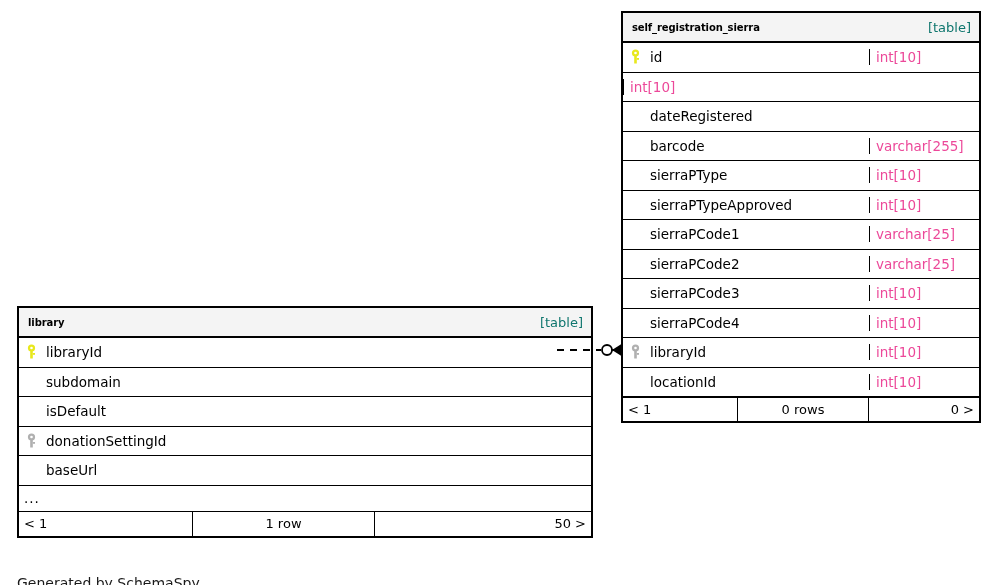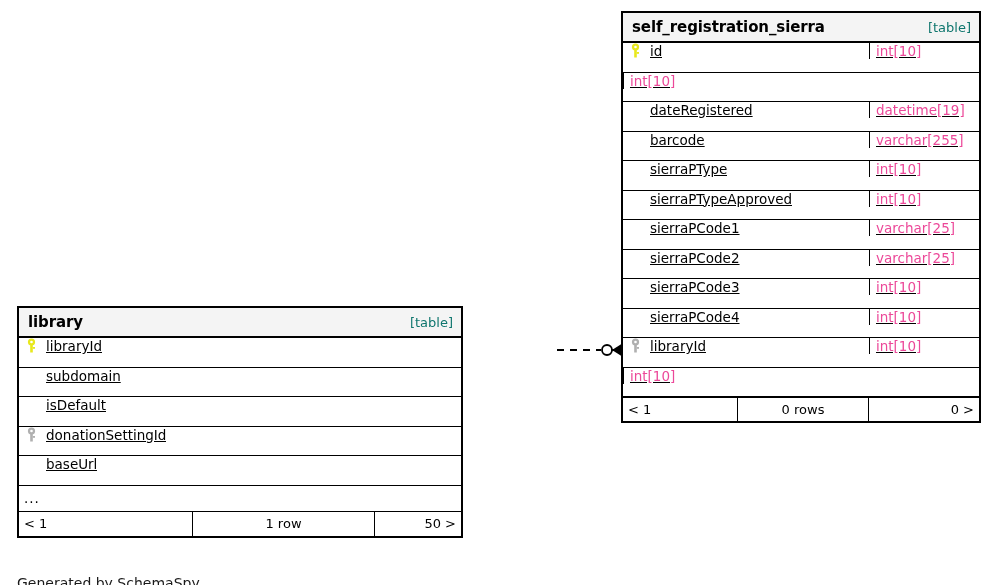--- a/index.html
+++ b/index.html
@@ -29,38 +29,37 @@
     display: flex;
     align-items: center;
     justify-content: space-between;
     background: #f4f4f4;
     border-bottom: 2px solid #000000;
     height: 30px;
     padding: 0 8px 0 9px;
   }
   .entity-title {
     font-weight: bold;
-    font-size: 15px;
+    font-size: 10px;
     color: #000000;
     letter-spacing: -0.1px;
     white-space: nowrap;
   }
   .entity-kind {
     font-size: 13px;
     color: #0f766e;
     white-space: nowrap;
   }
 
   
   .col-row {
     display: flex;
-    align-items: flex-start;
+    align-items: center;
     height: 29.5px;
     border-bottom: 1.6px solid #000000;
-    text-decoration: underline;
   }
   .col-row:last-of-type { border-bottom: none; }
   .col-name {
     display: flex;
     align-items: center;
     flex: 1 1 auto;
     padding-left: 7px;
     min-width: 0;
   }
   .col-label {
@@ -140,21 +139,21 @@
     color: #1a1a1a;
     white-space: nowrap;
     margin-top: 20px;
   }
 </style>
 </head>
 <body>
 
 <div id="canvas">
 
-  <div class="entity" id="entity-library" style="left:17px; top:306px; width:446px;">
+  <div class="entity" id="entity-library" style="left:17px; top:306px; width:576px;">
 
     <div class="entity-header">
       <span class="entity-title">library</span>
       <span class="entity-kind">[table]</span>
     </div>
 
     <div class="col-row">
       <div class="col-name">
         <span class="keyslot">
           <svg width="11" height="16" viewBox="0 0 11 16" aria-hidden="true">
@@ -248,23 +247,20 @@
       <div class="col-type type-col-wide">
         <span>int[10]</span>
       </div>
     </div>
 
     <div class="col-row">
       <div class="col-name">
         <span class="keyslot"></span>
         <span class="col-label">dateRegistered</span>
       </div>
-      <div class="col-type type-col-wide">
-        <span>datetime[19]</span>
-      </div>
     </div>
 
     <div class="col-row">
       <div class="col-name">
         <span class="keyslot"></span>
         <span class="col-label">barcode</span>
       </div>
       <div class="col-type type-col-wide">
         <span>varchar[255]</span>
       </div>
@@ -341,20 +337,24 @@
           </svg>
         </span>
         <span class="col-label">libraryId</span>
       </div>
       <div class="col-type type-col-wide">
         <span>int[10]</span>
       </div>
     </div>
 
     <div class="col-row">
+      <div class="col-name">
+        <span class="keyslot"></span>
+        <span class="col-label">locationId</span>
+      </div>
       <div class="col-type type-col-wide">
         <span>int[10]</span>
       </div>
     </div>
 
 
     <div class="entity-footer">
       <div class="foot-cell foot-prev" style="width:114px;">
         <span>&lt; 1</span>
       </div>

